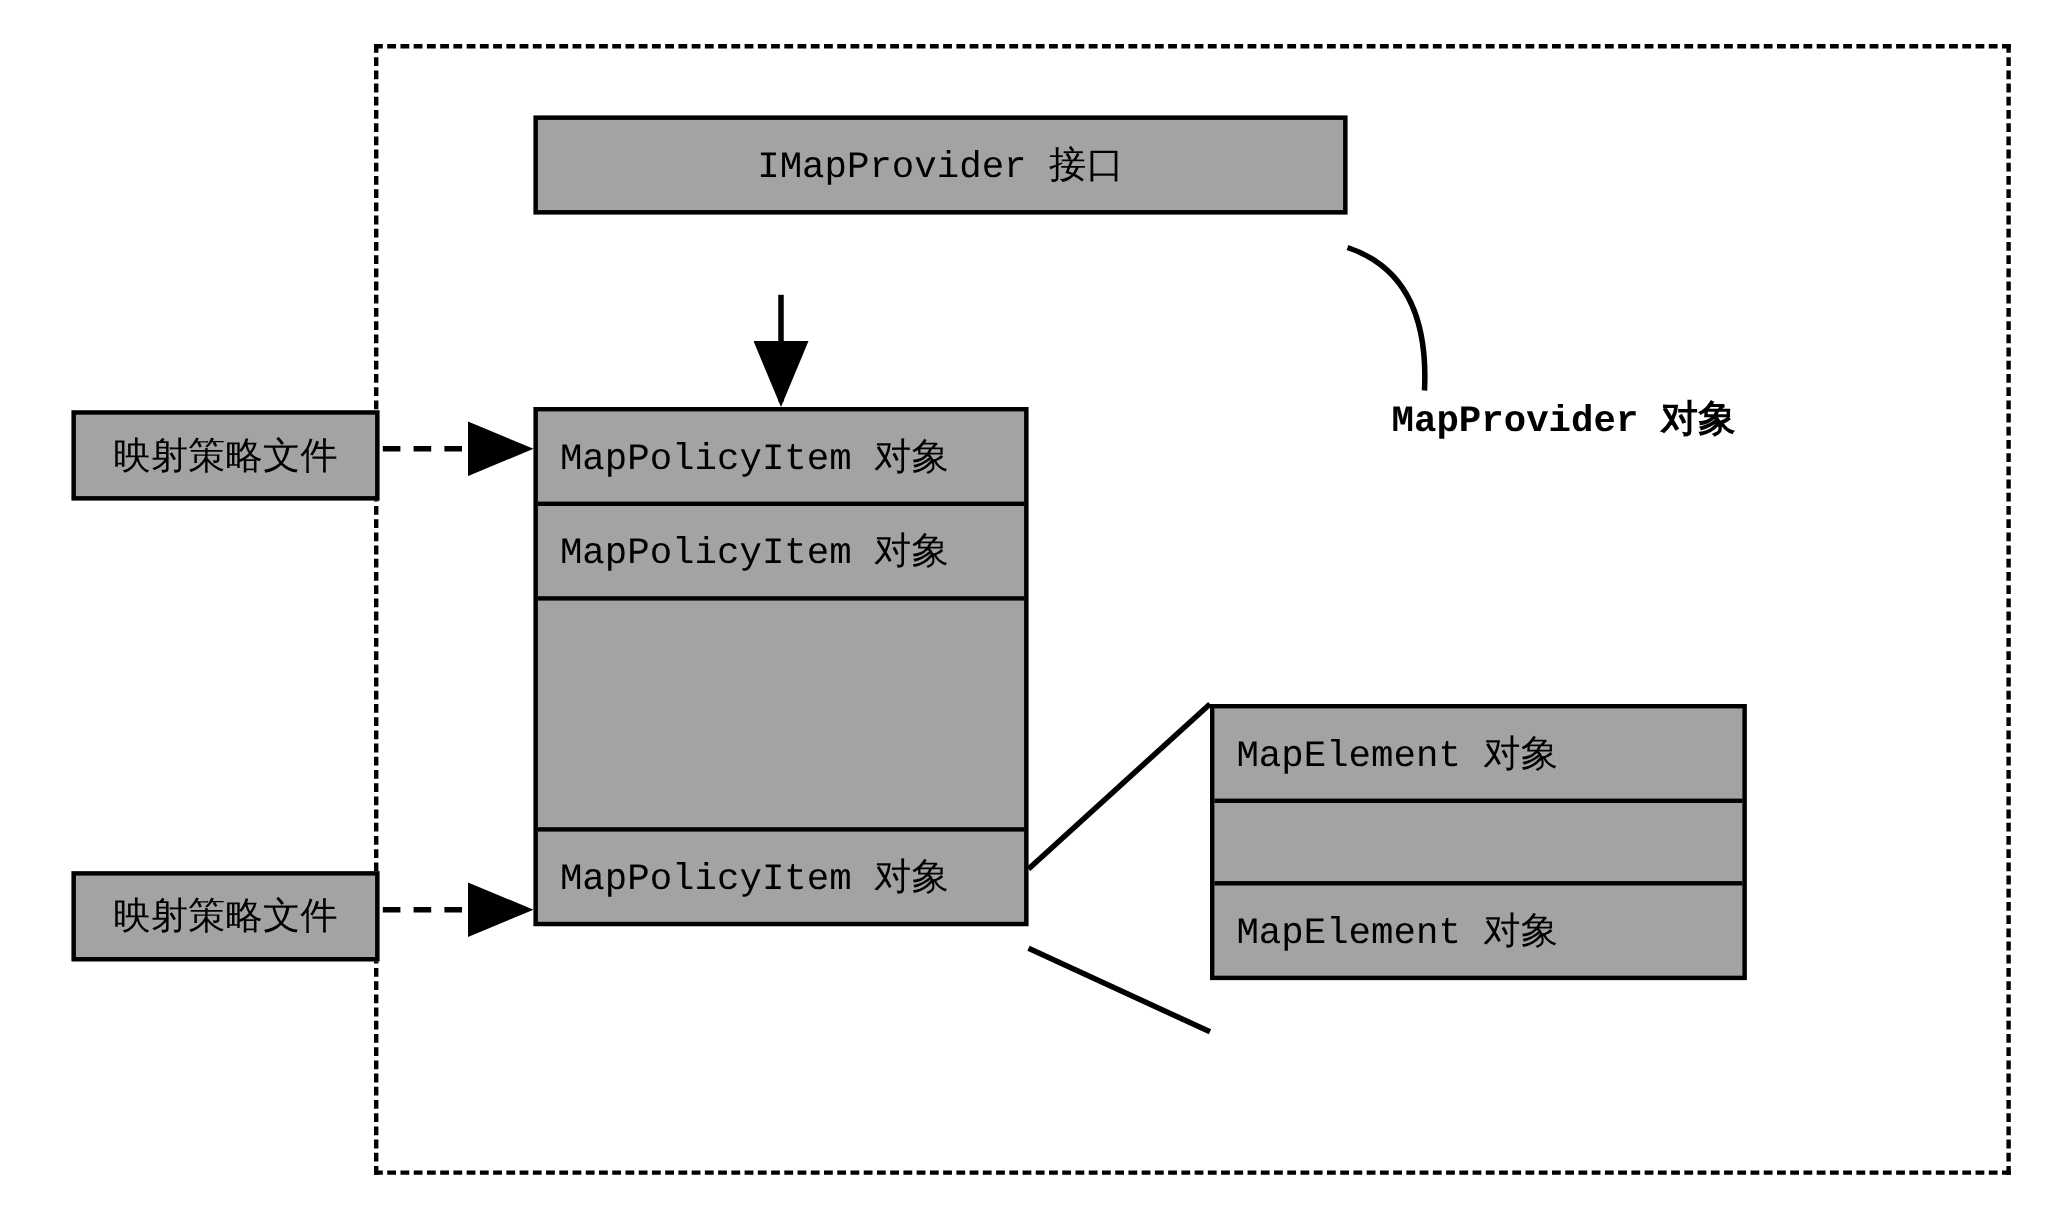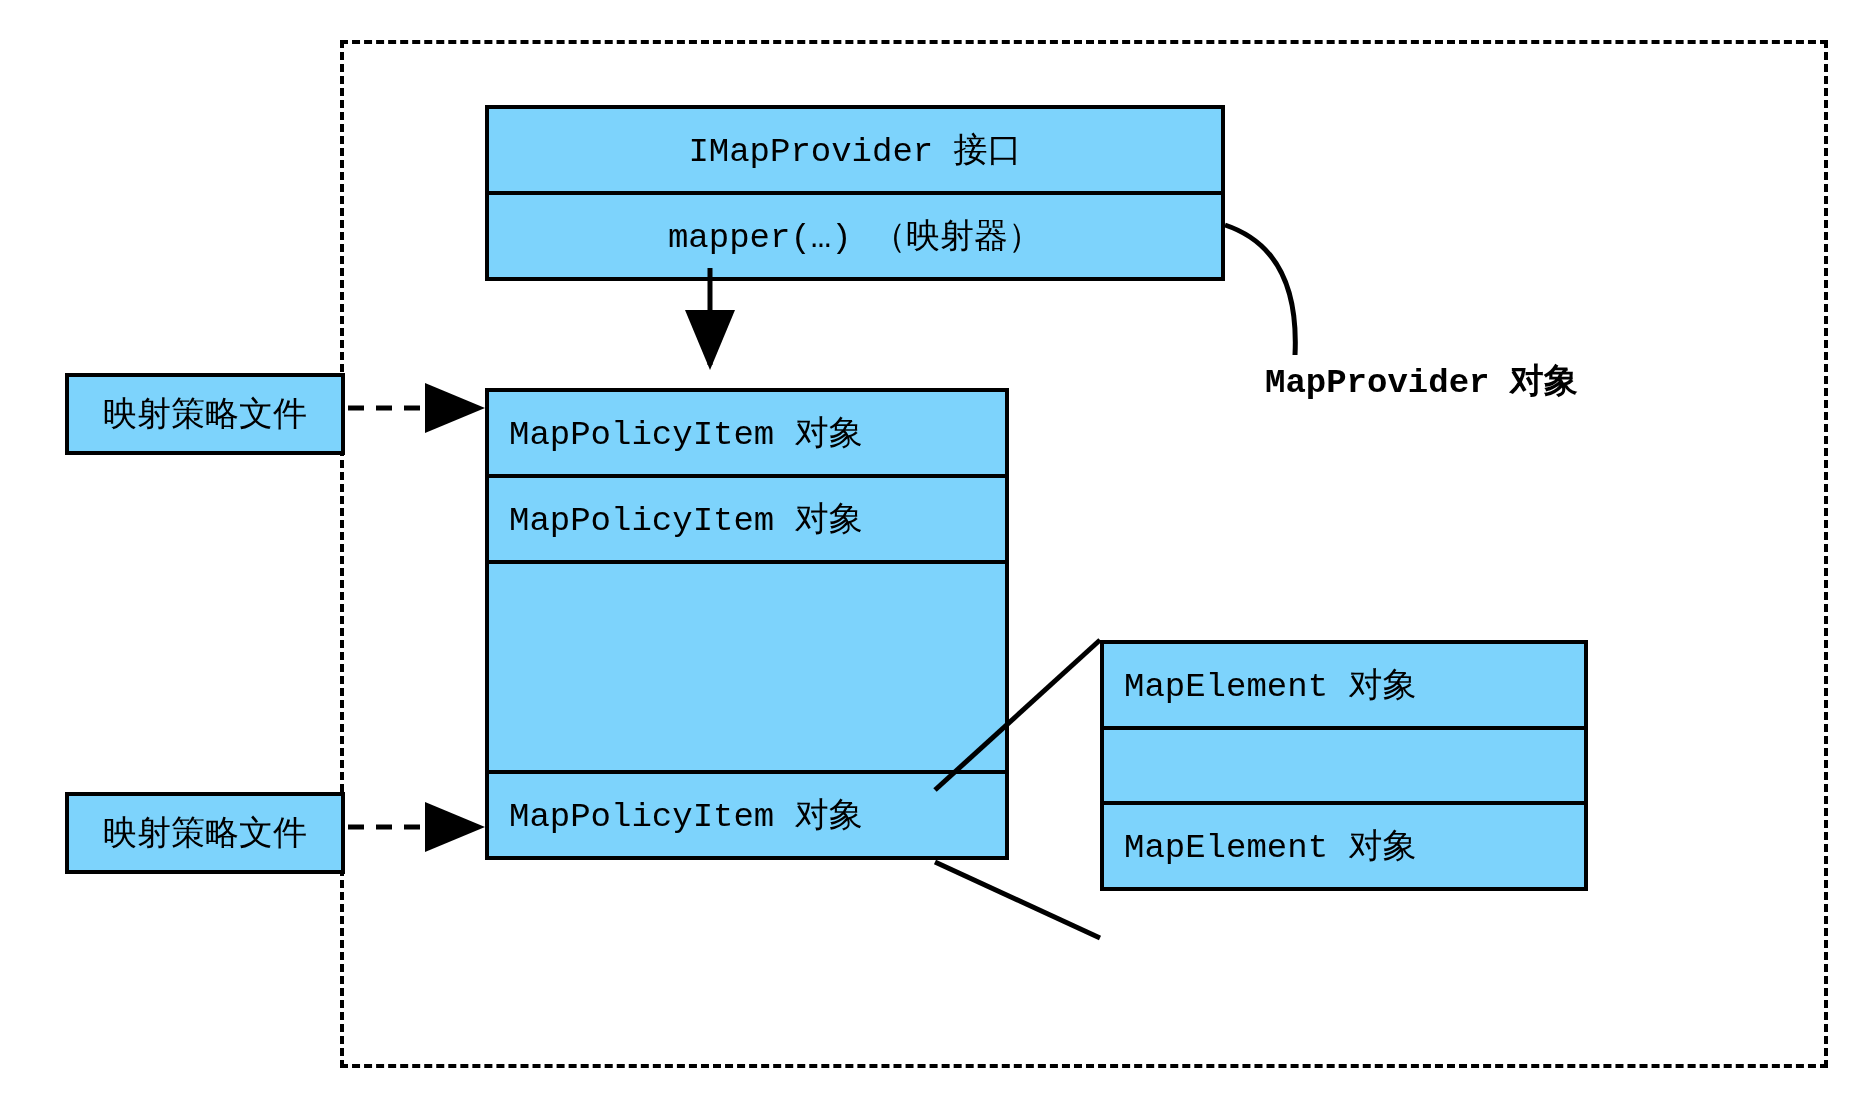--- a/index.html
+++ b/index.html
@@ -15,21 +15,21 @@
   position: absolute;
   left: 340px;
   top: 40px;
   width: 1480px;
   height: 1020px;
   border: 4px dashed #000;
 }
 .box {
   position: absolute;
   border: 4px solid #000;
-  background: #7dd3fc;
+  background: #a3a3a3;
   box-sizing: border-box;
 }
 .cell {
   border-bottom: 4px solid #000;
   text-align: center;
   font-size: 34px;
   padding: 18px 10px;
   box-sizing: border-box;
 }
 .cell:last-child {
@@ -49,26 +49,25 @@
   pointer-events: none;
 }
 </style>
 </head>
 <body>
 
 <div class="dashed-container"></div>
 
 <div class="box" style="left:485px; top:105px; width:740px;">
   <div class="cell">IMapProvider 接口</div>
-  <div class="cell">mapper(…) （映射器）</div>
 </div>
 
 <div class="label" style="left:1265px; top:358px;">MapProvider 对象</div>
 
-<div class="box" style="left:485px; top:388px; width:524px;">
+<div class="box" style="left:485px; top:370px; width:450px;">
   <div class="cell" style="text-align:left; padding-left:20px;">MapPolicyItem 对象</div>
   <div class="cell" style="text-align:left; padding-left:20px;">MapPolicyItem 对象</div>
   <div class="cell" style="height:210px;"></div>
   <div class="cell" style="text-align:left; padding-left:20px;">MapPolicyItem 对象</div>
 </div>
 
 <div class="box" style="left:1100px; top:640px; width:488px;">
   <div class="cell" style="text-align:left; padding-left:20px;">MapElement 对象</div>
   <div class="cell" style="height:75px;"></div>
   <div class="cell" style="text-align:left; padding-left:20px;">MapElement 对象</div>

